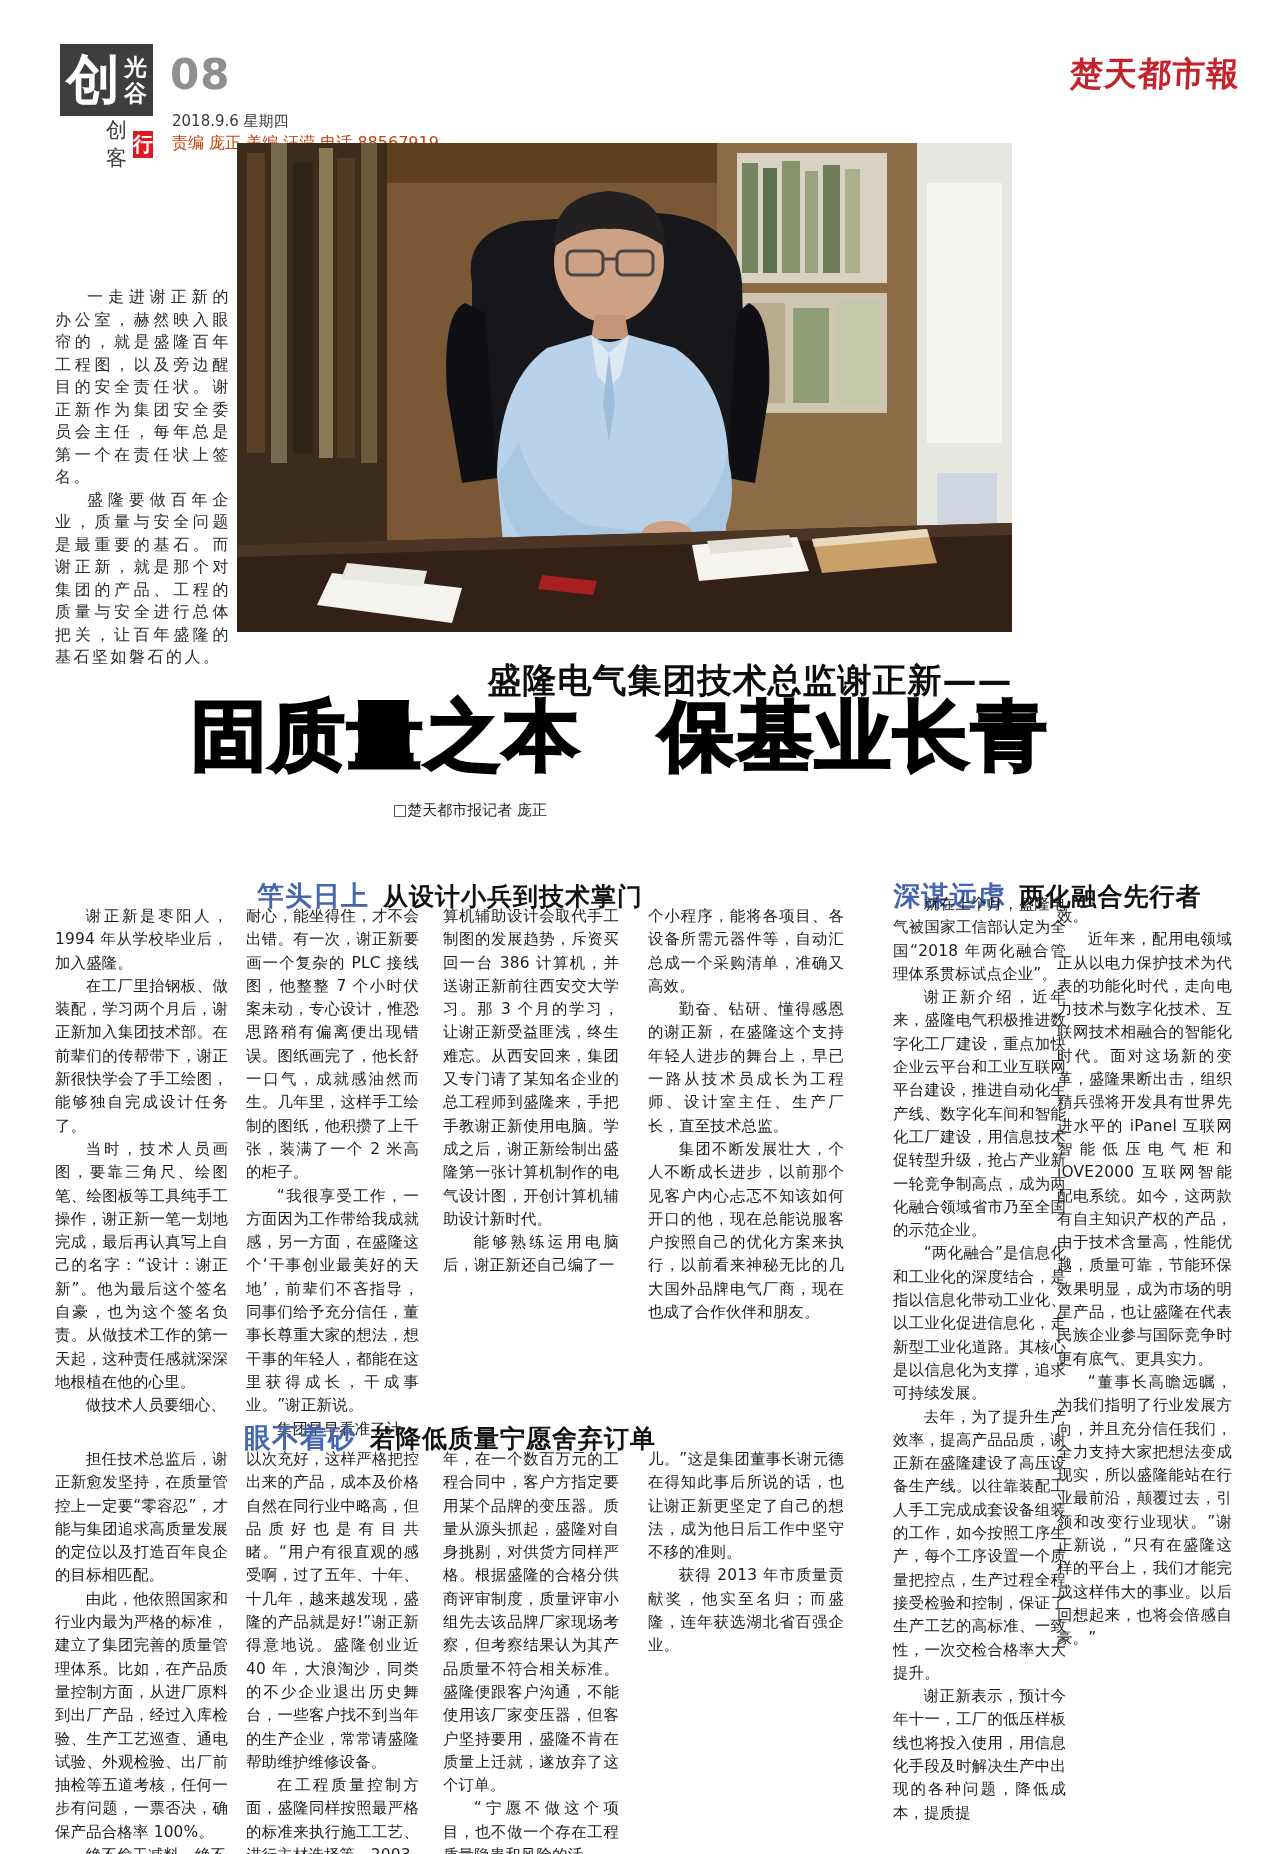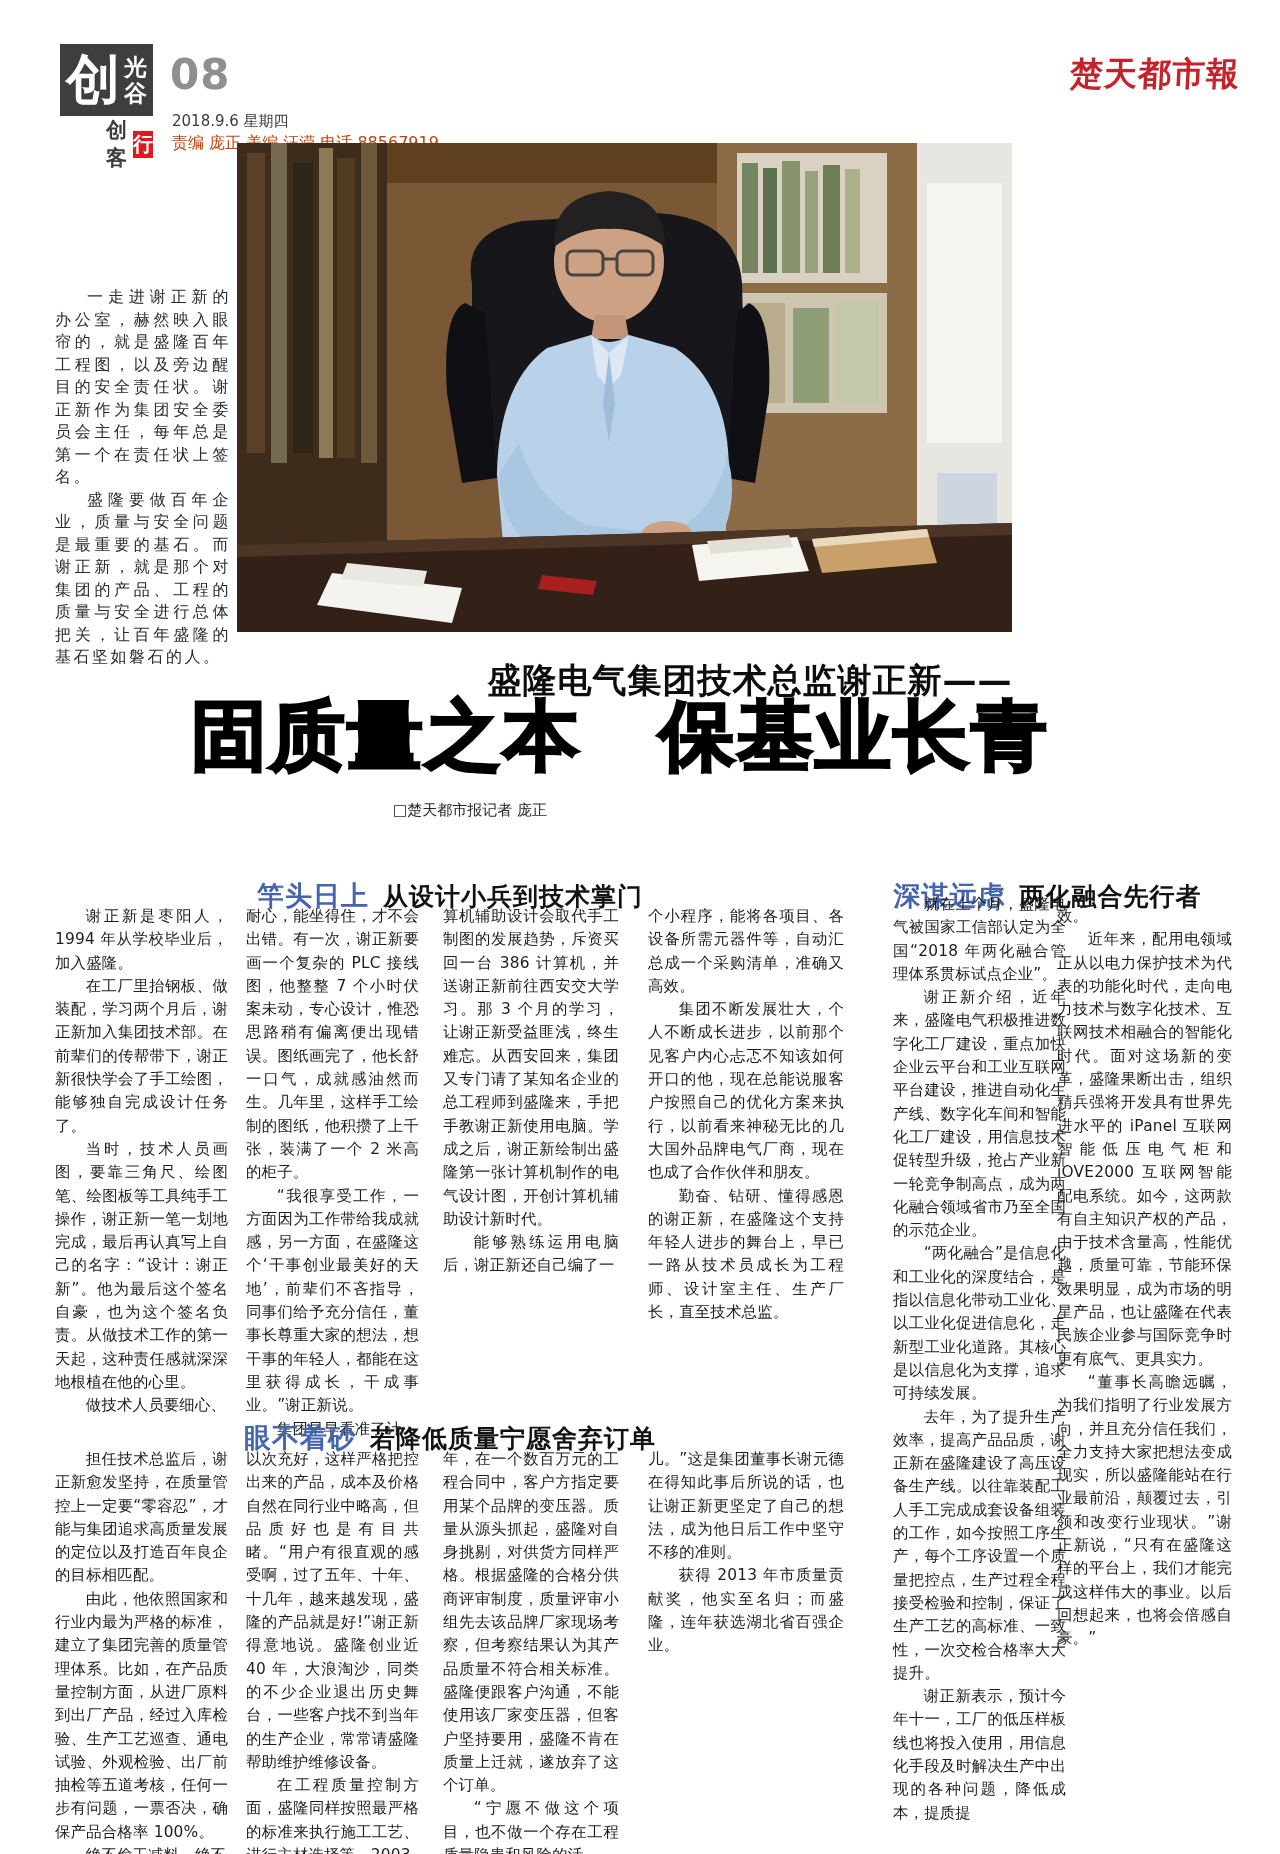--- a/index.html
+++ b/index.html
@@ -7,21 +7,21 @@
     width:1280px;height:1854px;position:relative;background:#ffffff;
     font-family:"DejaVu Sans","Liberation Sans",sans-serif;
     -webkit-font-smoothing:antialiased;
   }
   
   .logo-box{position:absolute;left:60px;top:44px;width:93px;height:72px;background:#3e3e3e;
     display:flex;align-items:center;justify-content:center;gap:4px;}
   .logo-main{color:#fff;font-size:54px;font-weight:bold;line-height:1;}
   .logo-sub{display:flex;flex-direction:column;color:#fff;font-size:23px;font-weight:bold;line-height:1.15;}
   .logo-row{position:absolute;left:60px;top:116px;width:93px;display:flex;align-items:center;justify-content:flex-end;}
-  .logo-row-text{color:#3e3e3e;font-size:21px;font-weight:bold;letter-spacing:2px;margin-right:4px;margin-left:46px;}
+  .logo-row-text{color:#3e3e3e;font-size:21px;font-weight:normal;letter-spacing:2px;margin-right:4px;margin-left:46px;}
   .logo-row-red{width:28px;height:27px;background:#e0181f;color:#fff;font-size:20px;font-weight:bold;
     display:flex;align-items:center;justify-content:center;}
   .page-number{position:absolute;left:170px;top:50px;font-size:42px;font-weight:bold;color:#8f8f8f;letter-spacing:1px;}
   .date-line{position:absolute;left:172px;top:112px;font-size:15px;color:#3a3a3a;}
   .credits-line{position:absolute;left:172px;top:133px;font-size:16px;color:#c2410c;}
   .masthead{position:absolute;left:1040px;top:52px;width:200px;text-align:right;
     font-family:"DejaVu Serif","Liberation Serif",serif;font-weight:bold;
     color:#c5232c;font-size:33px;letter-spacing:1px;transform:skewX(-3deg);}
   
   .photo{position:absolute;left:237px;top:143px;width:775px;height:489px;overflow:hidden;background:#6e4d30;}
@@ -164,22 +164,22 @@
     <p class="cont">耐心，能坐得住，才不会出错。有一次，谢正新要画一个复杂的 PLC 接线图，他整整 7 个小时伏案未动，专心设计，惟恐思路稍有偏离便出现错误。图纸画完了，他长舒一口气，成就感油然而生。几年里，这样手工绘制的图纸，他积攒了上千张，装满了一个 2 米高的柜子。</p>
     <p>“我很享受工作，一方面因为工作带给我成就感，另一方面，在盛隆这个‘干事创业最美好的天地’，前辈们不吝指导，同事们给予充分信任，董事长尊重大家的想法，想干事的年轻人，都能在这里获得成长，干成事业。”谢正新说。</p>
     <p>集团早早看准了计</p>
   </div>
 <div class="col s1c3">
     <p class="cont">算机辅助设计会取代手工制图的发展趋势，斥资买回一台 386 计算机，并送谢正新前往西安交大学习。那 3 个月的学习，让谢正新受益匪浅，终生难忘。从西安回来，集团又专门请了某知名企业的总工程师到盛隆来，手把手教谢正新使用电脑。学成之后，谢正新绘制出盛隆第一张计算机制作的电气设计图，开创计算机辅助设计新时代。</p>
     <p>能够熟练运用电脑后，谢正新还自己编了一</p>
   </div>
 <div class="col s1c4">
     <p class="cont">个小程序，能将各项目、各设备所需元器件等，自动汇总成一个采购清单，准确又高效。</p>
+    <p>勤奋、钻研、懂得感恩的谢正新，在盛隆这个支持年轻人进步的舞台上，早已一路从技术员成长为工程师、设计室主任、生产厂长，直至技术总监。</p>
     <p>集团不断发展壮大，个人不断成长进步，以前那个见客户内心忐忑不知该如何开口的他，现在总能说服客户按照自己的优化方案来执行，以前看来神秘无比的几大国外品牌电气厂商，现在也成了合作伙伴和朋友。</p>
-    <p>勤奋、钻研、懂得感恩的谢正新，在盛隆这个支持年轻人进步的舞台上，早已一路从技术员成长为工程师、设计室主任、生产厂长，直至技术总监。</p>
   </div>
 
 <div class="sec-head sec2-h">
   <span class="tag">深谋远虑</span>
   <span class="sub">两化融合先行者</span>
 </div>
 <div class="col s2c1">
     <p>就在上个月，盛隆电气被国家工信部认定为全国“2018 年两化融合管理体系贯标试点企业”。</p>
     <p>谢正新介绍，近年来，盛隆电气积极推进数字化工厂建设，重点加快企业云平台和工业互联网平台建设，推进自动化生产线、数字化车间和智能化工厂建设，用信息技术促转型升级，抢占产业新一轮竞争制高点，成为两化融合领域省市乃至全国的示范企业。</p>
     <p>“两化融合”是信息化和工业化的深度结合，是指以信息化带动工业化、以工业化促进信息化，走新型工业化道路。其核心是以信息化为支撑，追求可持续发展。</p>

